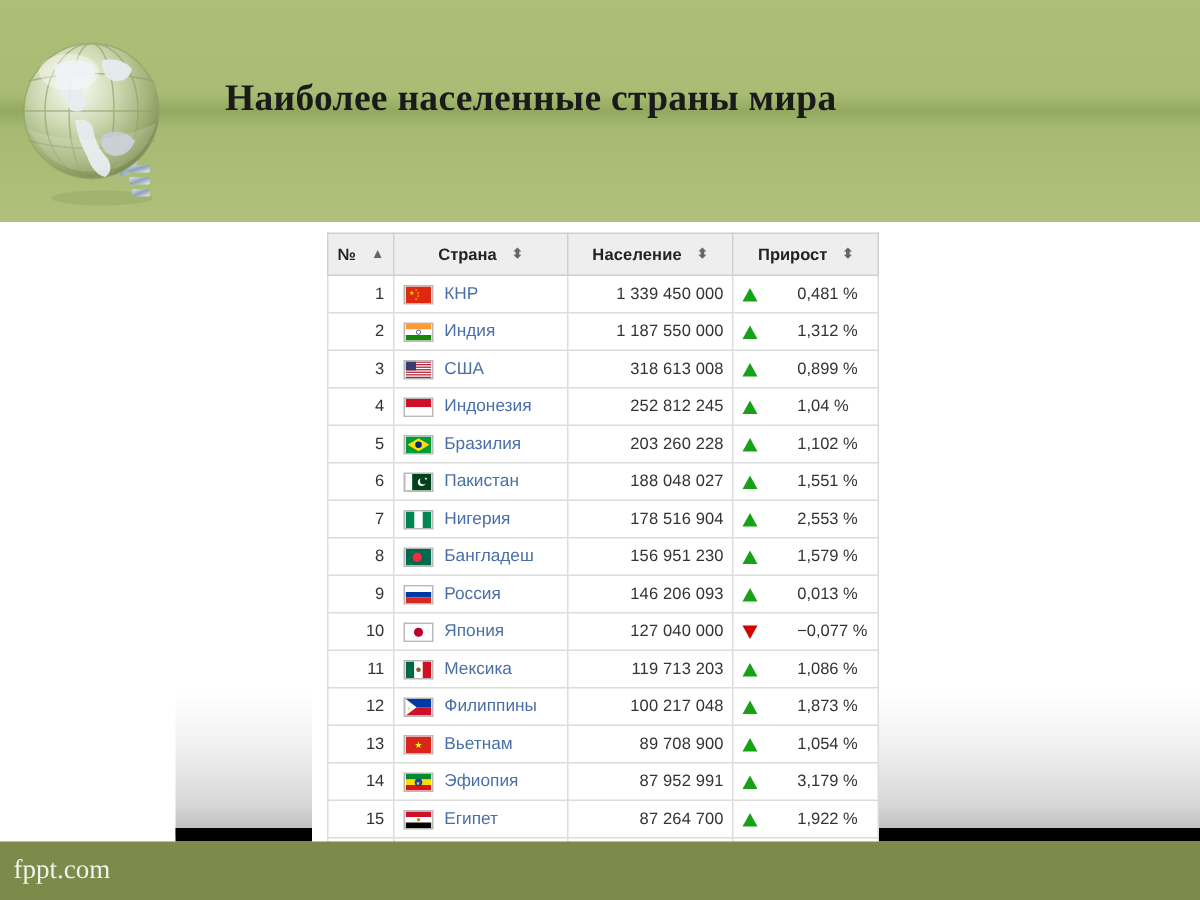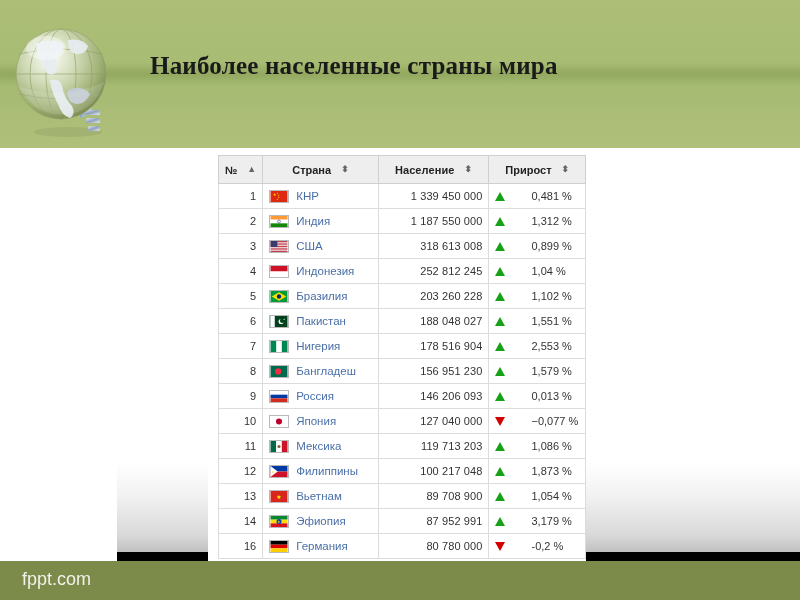--- a/index.html
+++ b/index.html
@@ -49,23 +49,23 @@
   .black-bar{
     position:absolute;left:117px;top:552px;width:683px;height:9px;background:#000000;
   }
 
   
   .footer-band{
     position:absolute;left:0;top:561px;width:800px;height:39px;
     background:#7c8a4a;
   }
   .footer-text{
-    position:absolute;left:22px;top:569px;
+    position:absolute;left:9px;top:569px;
     font-size:18px;color:#f2f2ea;
-    font-family:Liberation Sans, sans-serif;
+    font-family:Liberation Serif, serif;
   }
 
   
   .table-panel{
     position:absolute;left:208px;top:148px;width:378px;height:424px;
     background:#ffffff;
   }
   table.pop{
     position:absolute;left:10px;top:7px;
     border-collapse:collapse;
@@ -519,20 +519,43 @@
             </td>
             <td class="c-pop">87 952 991</td>
             <td class="c-growth">
               <span class="growth-cell">
                 <span class="tri up"></span>
                 <span class="gval">3,179 %</span>
               </span>
             </td>
           </tr>
           <tr>
+            <td class="c-num">15</td>
+            <td class="c-country">
+              <span class="country-cell">
+                <span class="flag">
+                  <svg viewBox="0 0 20 13">
+                    <rect width="20" height="4.33" fill="#ce1126"></rect>
+                    <rect y="4.33" width="20" height="4.34" fill="#fff"></rect>
+                    <rect y="8.67" width="20" height="4.33" fill="#000"></rect>
+                    <circle cx="10" cy="6.5" r="1.4" fill="#c09300"></circle>
+                  </svg>
+                </span>
+                <span class="cname">Египет</span>
+              </span>
+            </td>
+            <td class="c-pop">87 264 700</td>
+            <td class="c-growth">
+              <span class="growth-cell">
+                <span class="tri up"></span>
+                <span class="gval">1,922 %</span>
+              </span>
+            </td>
+          </tr>
+          <tr>
             <td class="c-num">16</td>
             <td class="c-country">
               <span class="country-cell">
                 <span class="flag">
                   <svg viewBox="0 0 20 13">
                     <rect width="20" height="4.33" fill="#000"></rect>
                     <rect y="4.33" width="20" height="4.34" fill="#dd0000"></rect>
                     <rect y="8.67" width="20" height="4.33" fill="#ffce00"></rect>
                   </svg>
                 </span>

